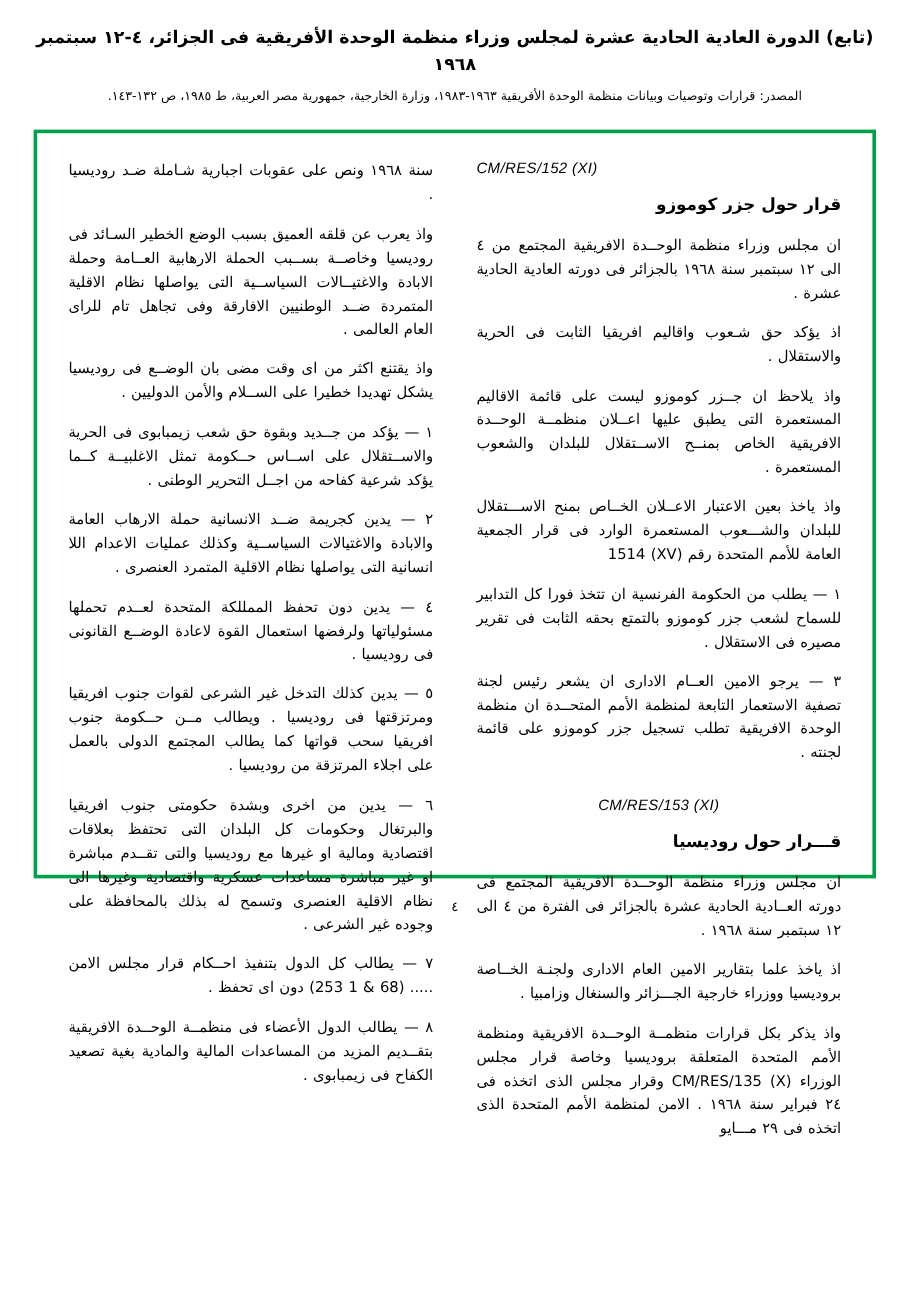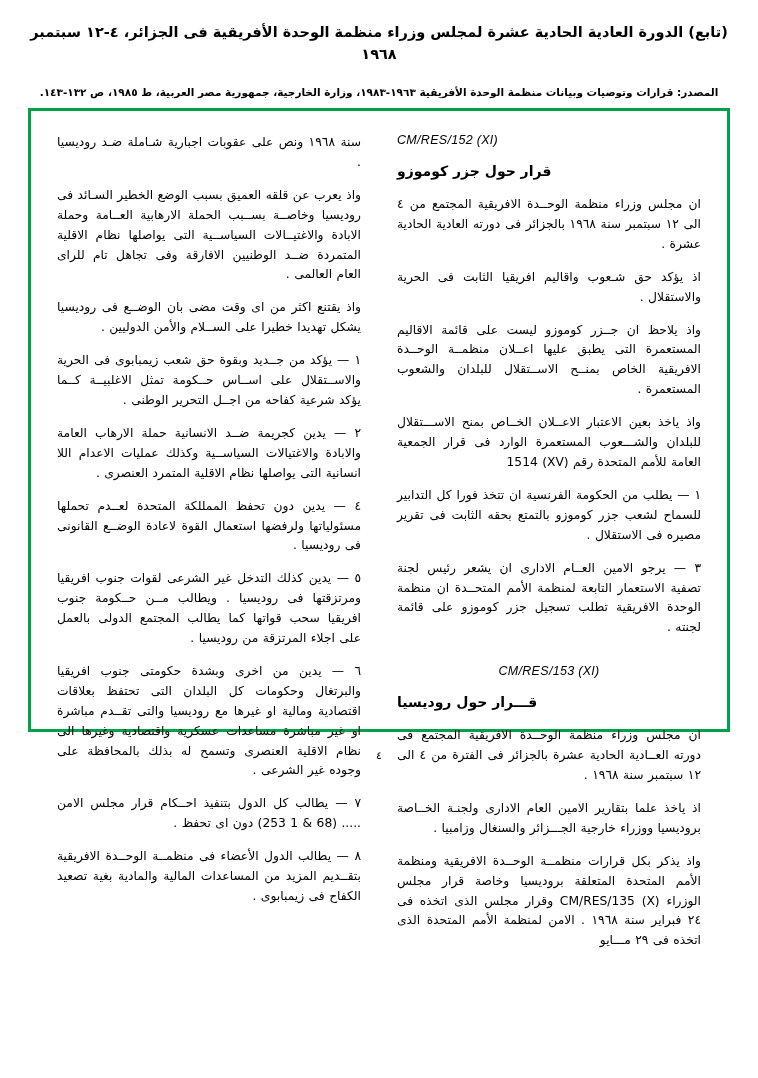--- a/index.html
+++ b/index.html
@@ -28,22 +28,22 @@
   }
   .header-title {
     font-size: 14.5px;
     font-weight: bold;
     letter-spacing: 0px;
     line-height: 1.5;
     direction: rtl;
   }
   .header-source {
     font-size: 10.5px;
-    font-weight: bold;
-    margin-top: 20px;
+    font-weight: normal;
+    margin-top: 8px;
     direction: rtl;
   }
   .frame {
     position: absolute;
     top: 108px;
     right: 28px;
     left: 28px;
     bottom: 52px;
     border: 3px solid #00a14b;
     box-sizing: border-box;
@@ -82,21 +82,21 @@
     direction: ltr;
     text-align: left;
     margin: 0 0 16px 0;
     letter-spacing: 0.3px;
     font-style: italic;
   }
   .res-code.spaced { margin-top: 26px; text-align: center; }
   .res-title {
     font-size: 14px;
     font-weight: bold;
-    text-align: left;
+    text-align: right;
     margin: 0 0 16px 0;
     direction: rtl;
     letter-spacing: 1px;
   }
   .footer-num {
     position: absolute;
     bottom: 22px;
     left: 0;
     right: 0;
     text-align: center;

